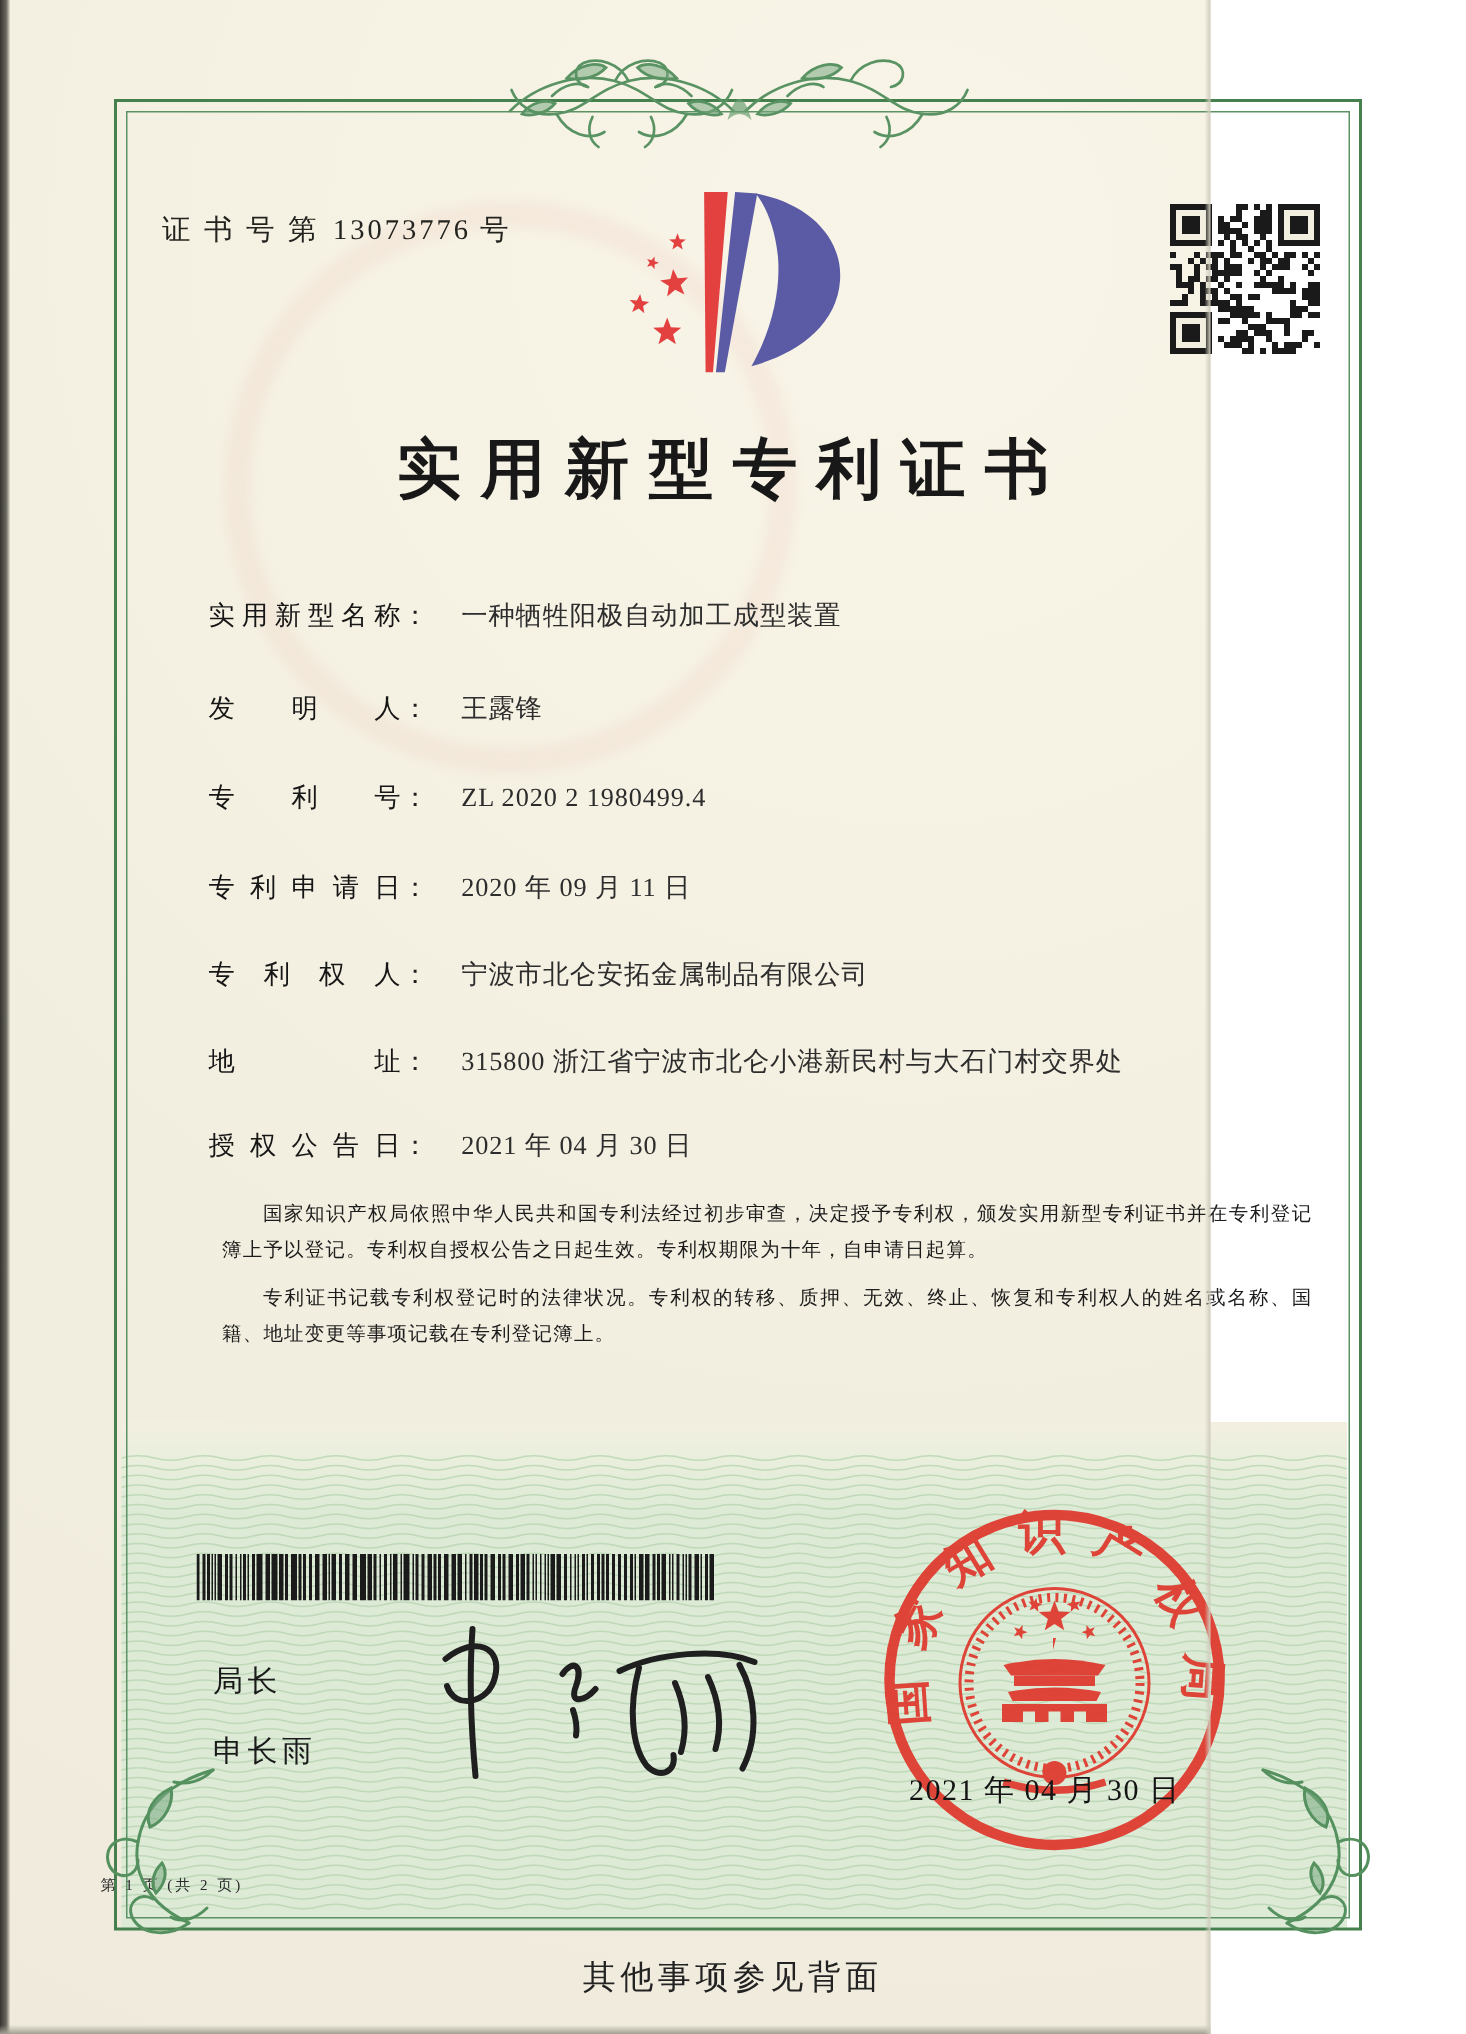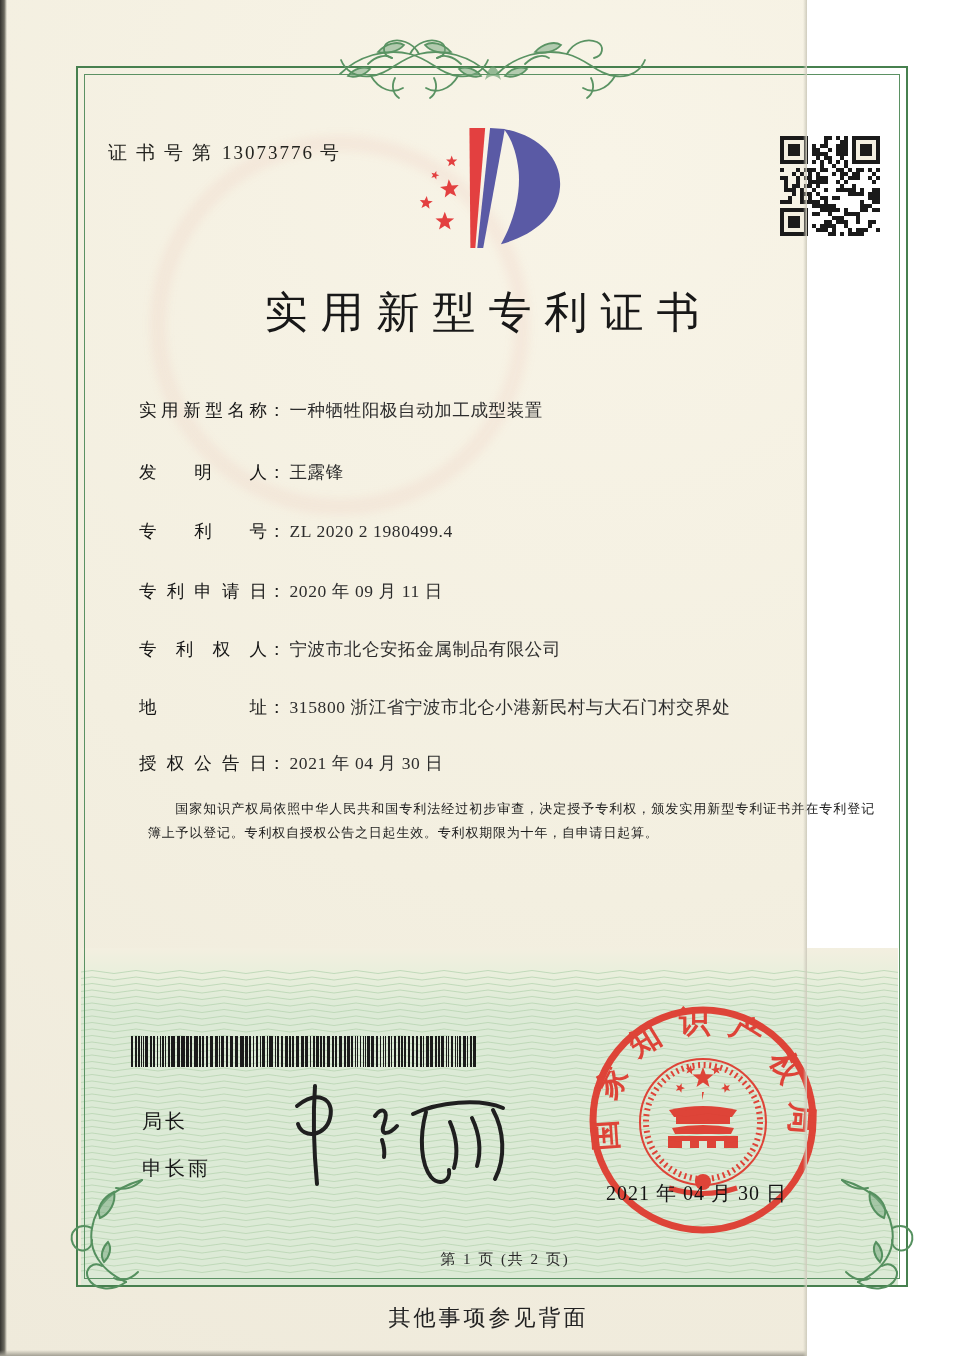--- a/index.html
+++ b/index.html
@@ -32,49 +32,49 @@
 
   .cert-no { position:absolute; left:108px; top:140px; font-size:19px; color:#23231f; z-index:5; }
   .cert-no .pfx { letter-spacing:9px; }
   .cert-no .num { letter-spacing:2px; margin-left:2px; }
   .cert-no .sfx { letter-spacing:0; margin-left:6px; }
 
   .logo { position:absolute; left:412px; top:126px; z-index:5; }
   .qr   { position:absolute; left:780px; top:136px; z-index:5; }
 
   .title { position:absolute; left:0; top:284px; width:977px; text-align:center;
-           font-size:43px; font-weight:normal; letter-spacing:13px; color:#181818; z-index:5; }
+           font-size:43px; font-weight:bold; letter-spacing:13px; color:#181818; z-index:5; }
 
   .fields { position:absolute; left:0; top:0; width:977px; z-index:5; font-size:17.5px; color:#1e1e1e; }
   .frow { position:absolute; left:139px; right:80px; white-space:nowrap; }
   .flabel { display:inline-block; width:128px; text-align:justify; text-align-last:justify;
             vertical-align:bottom; color:#161616; }
   .fcolon { margin-left:1px; }
-  .fval { margin-left:4px; letter-spacing:.6px; color:#2d2d2d; }
+  .fval { margin-left:22px; letter-spacing:.6px; color:#2d2d2d; }
   .grant-pair { position:absolute; left:347px; top:0; white-space:nowrap; }
 
   .body-text { position:absolute; left:128px; top:797px; width:727px; z-index:5;
                font-size:13px; line-height:1.82; letter-spacing:.8px; text-align:justify;
                color:#1c1c1c;margin-left:20px; }
   .body-text p { text-indent:2.1em; margin-bottom:9px; }
 
   .barcode { position:absolute; left:131px; top:1036px; z-index:5; }
 
   .director { position:absolute; left:142px; top:1100px; z-index:5; font-size:20px;
               letter-spacing:3px; color:#1a1a1a; line-height:1;margin-top:11px; }
   .director .name { display:block; margin-top:27px; }
 
   .signature { position:absolute; left:283px; top:1080px; z-index:6; }
 
   .seal { position:absolute; left:585px; top:1002px; z-index:5; opacity:.93; }
   .seal-date { position:absolute; left:606px; top:1180px; z-index:7; font-size:20px;
                letter-spacing:1px; color:#141414; }
 
-  .page-info { position:absolute; left:96px; top:1250px; width:818px; text-align:center;
-               font-size:15px; color:#2a2a2a; z-index:5; letter-spacing:2px; }
+  .page-info { position:absolute; left:67px; top:1250px; width:818px; 
+               font-size:10px; color:#2a2a2a; z-index:5; letter-spacing:2px; }
   .back-note { position:absolute; left:0; top:1303px; width:977px; text-align:center;
                font-size:22px; color:#222; z-index:5; letter-spacing:3px; }
 
   .ornament-top { position:absolute; left:338px; top:34px; z-index:6; }
   .flourish { position:absolute; z-index:6; }
   .flourish.fl-left  { left:50px;  top:1176px; }
   .flourish.fl-right { left:834px; top:1176px; transform:scaleX(-1); }
 </style>
 </head>
 <body>
@@ -429,20 +429,21 @@
     <div class="frow" style="top:695px">
       <span class="flabel">地址</span><span class="fcolon">：</span><span class="fval">315800 浙江省宁波市北仑小港新民村与大石门村交界处</span>
     </div>
     <div class="frow" style="top:751px">
       <span class="flabel">授权公告日</span><span class="fcolon">：</span><span class="fval">2021 年 04 月 30 日</span>
     </div>
   </div>
 
   <div class="body-text">
     <p>国家知识产权局依照中华人民共和国专利法经过初步审查，决定授予专利权，颁发实用新型专利证书并在专利登记簿上予以登记。专利权自授权公告之日起生效。专利权期限为十年，自申请日起算。</p>
+    <p>专利证书记载专利权登记时的法律状况。专利权的转移、质押、无效、终止、恢复和专利权人的姓名或名称、国籍、地址变更等事项记载在专利登记簿上。</p>
   </div>
 
   <svg class="barcode" id="barcode" width="348" height="31">
       <rect x="0" y="0" width="2" height="31" fill="#1a1a1a"></rect>
       <rect x="4" y="0" width="2" height="31" fill="#1a1a1a"></rect>
       <rect x="7" y="0" width="2" height="31" fill="#1a1a1a"></rect>
       <rect x="10" y="0" width="1" height="31" fill="#1a1a1a"></rect>
       <rect x="12" y="0" width="1" height="31" fill="#1a1a1a"></rect>
       <rect x="14" y="0" width="3" height="31" fill="#1a1a1a"></rect>
       <rect x="19" y="0" width="2" height="31" fill="#1a1a1a"></rect>

